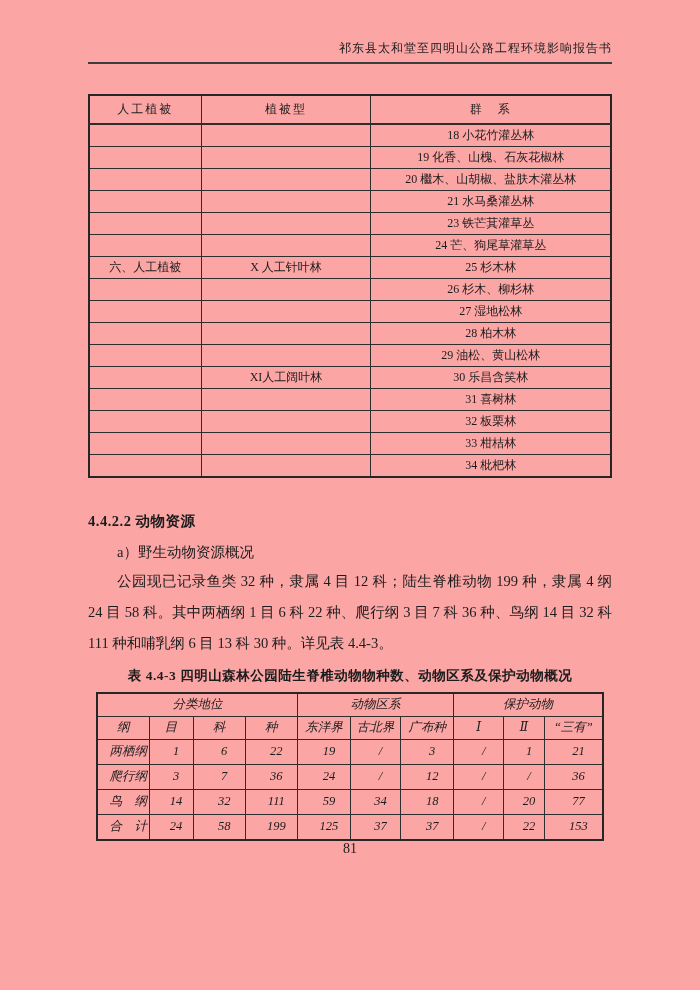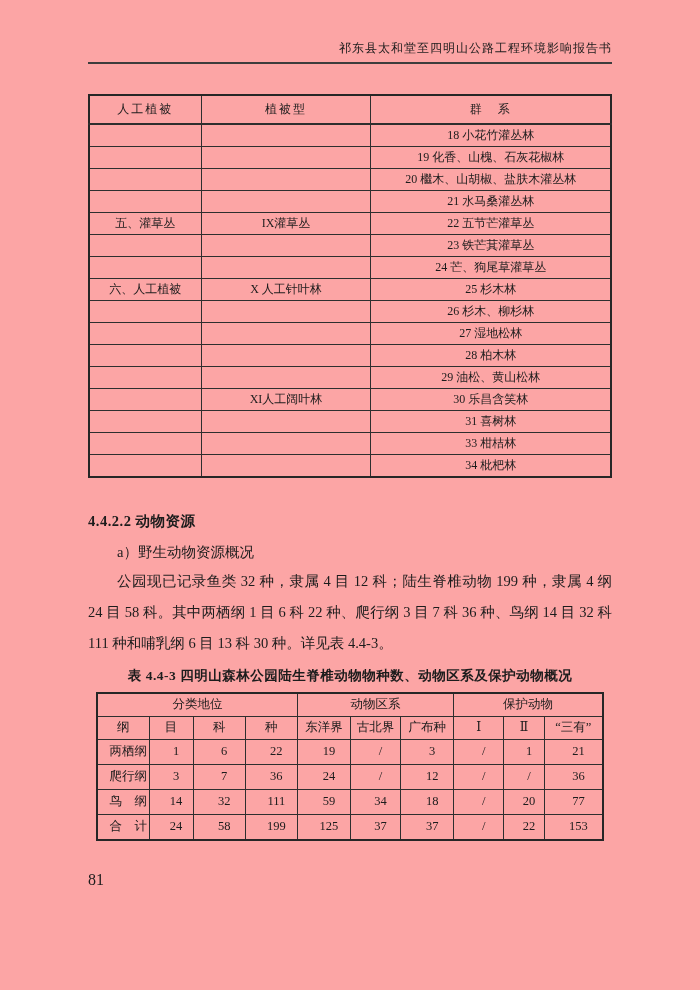--- a/index.html
+++ b/index.html
@@ -33,30 +33,30 @@
   .subsec{margin:12px 0 0 0;font-size:14.5px;text-indent:2em;}
   .para{
     margin:4px 0 0 0;font-size:14.5px;line-height:31px;
     text-indent:2em;text-align:justify;
   }
 
   
   .caption{margin-top:8px;text-align:center;font-size:13.5px;font-weight:bold;letter-spacing:.5px;}
   table.animal{
     width:calc(100% - 16px);margin:7px auto 0 auto;border-collapse:collapse;
-    table-layout:fixed;border:2px solid #262626;
+    table-layout:fixed;border:2px solid #262626;font-style:italic;
   }
   table.animal th,table.animal td{
     border:1px solid #2e2e2e;text-align:center;vertical-align:middle;
     font-size:12.5px;font-weight:normal;padding:0 1px;height:22px;line-height:1.1;
     overflow:hidden;white-space:nowrap;
   }
   table.animal tbody td{height:24px;padding-left:11px;}
 
-  .pageno{margin-top:30px;text-align:left;font-size:16px;}
+  .pageno{text-align:center;font-size:14px;}
 </style>
 </head>
 <body>
 
 <div class="page">
   <div class="content">
 
     <div class="doc-header">
       <span>祁东县太和堂至四明山公路工程环境影响报告书</span>
     </div>
@@ -89,25 +89,20 @@
             <td></td>
             <td></td>
             <td>20 檵木、山胡椒、盐肤木灌丛林</td>
           </tr>
           <tr>
             <td></td>
             <td></td>
             <td>21 水马桑灌丛林</td>
           </tr>
           <tr>
-            <td>五、灌草丛</td>
-            <td>IX灌草丛</td>
-            <td>22 五节芒灌草丛</td>
-          </tr>
-          <tr>
             <td></td>
             <td></td>
             <td>23 铁芒萁灌草丛</td>
           </tr>
           <tr>
             <td></td>
             <td></td>
             <td>24 芒、狗尾草灌草丛</td>
           </tr>
           <tr>
@@ -137,20 +132,25 @@
           </tr>
           <tr>
             <td></td>
             <td>XI人工阔叶林</td>
             <td>30 乐昌含笑林</td>
           </tr>
           <tr>
             <td></td>
             <td></td>
             <td>31 喜树林</td>
+          </tr>
+          <tr>
+            <td></td>
+            <td></td>
+            <td>32 板栗林</td>
           </tr>
           <tr>
             <td></td>
             <td></td>
             <td>33 柑桔林</td>
           </tr>
           <tr>
             <td></td>
             <td></td>
             <td>34 枇杷林</td>

